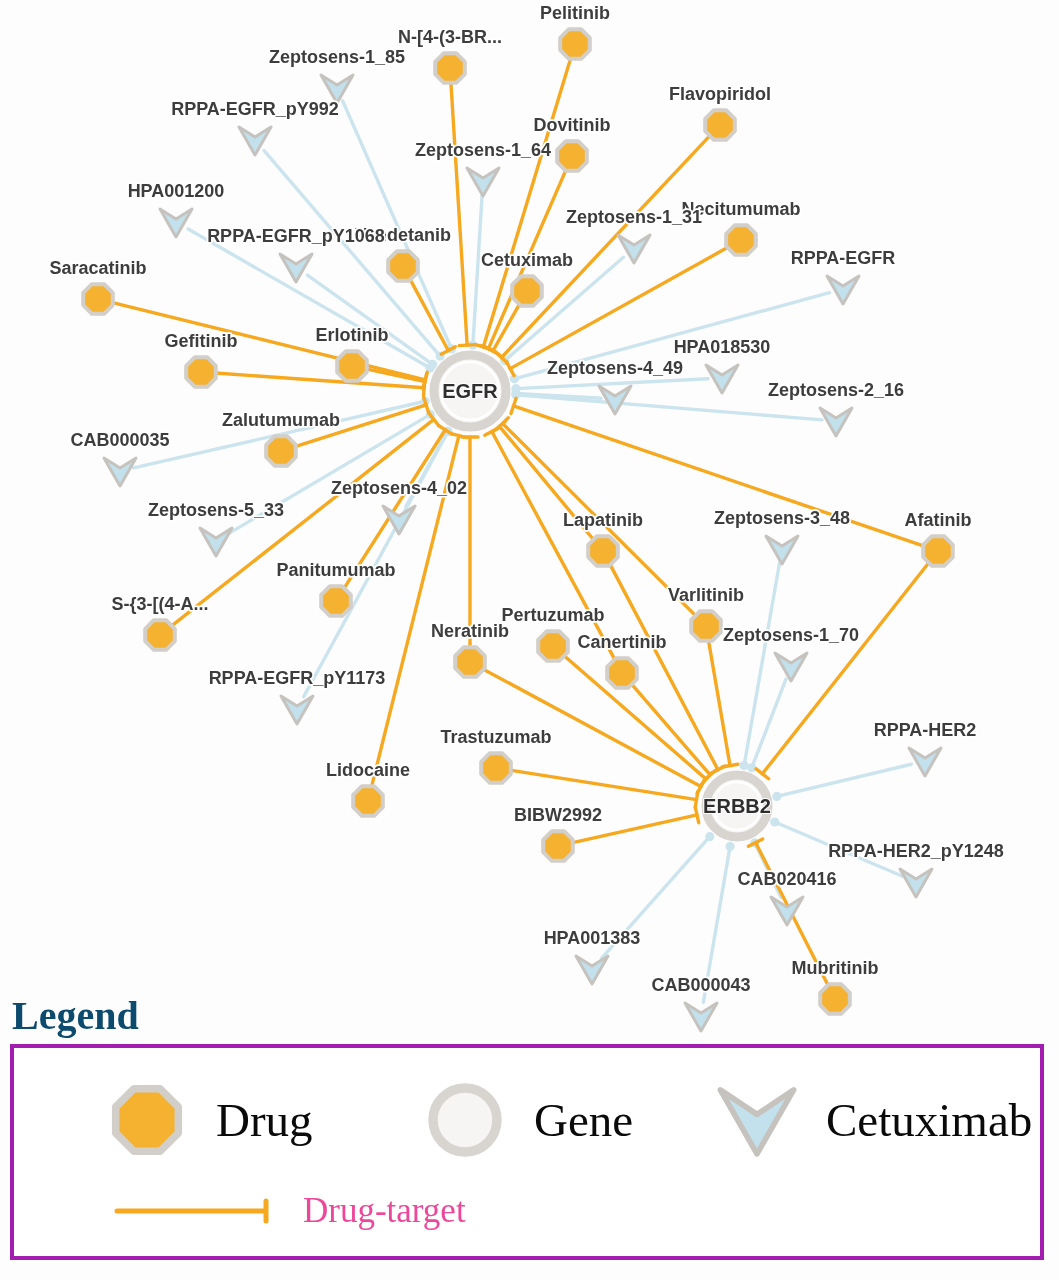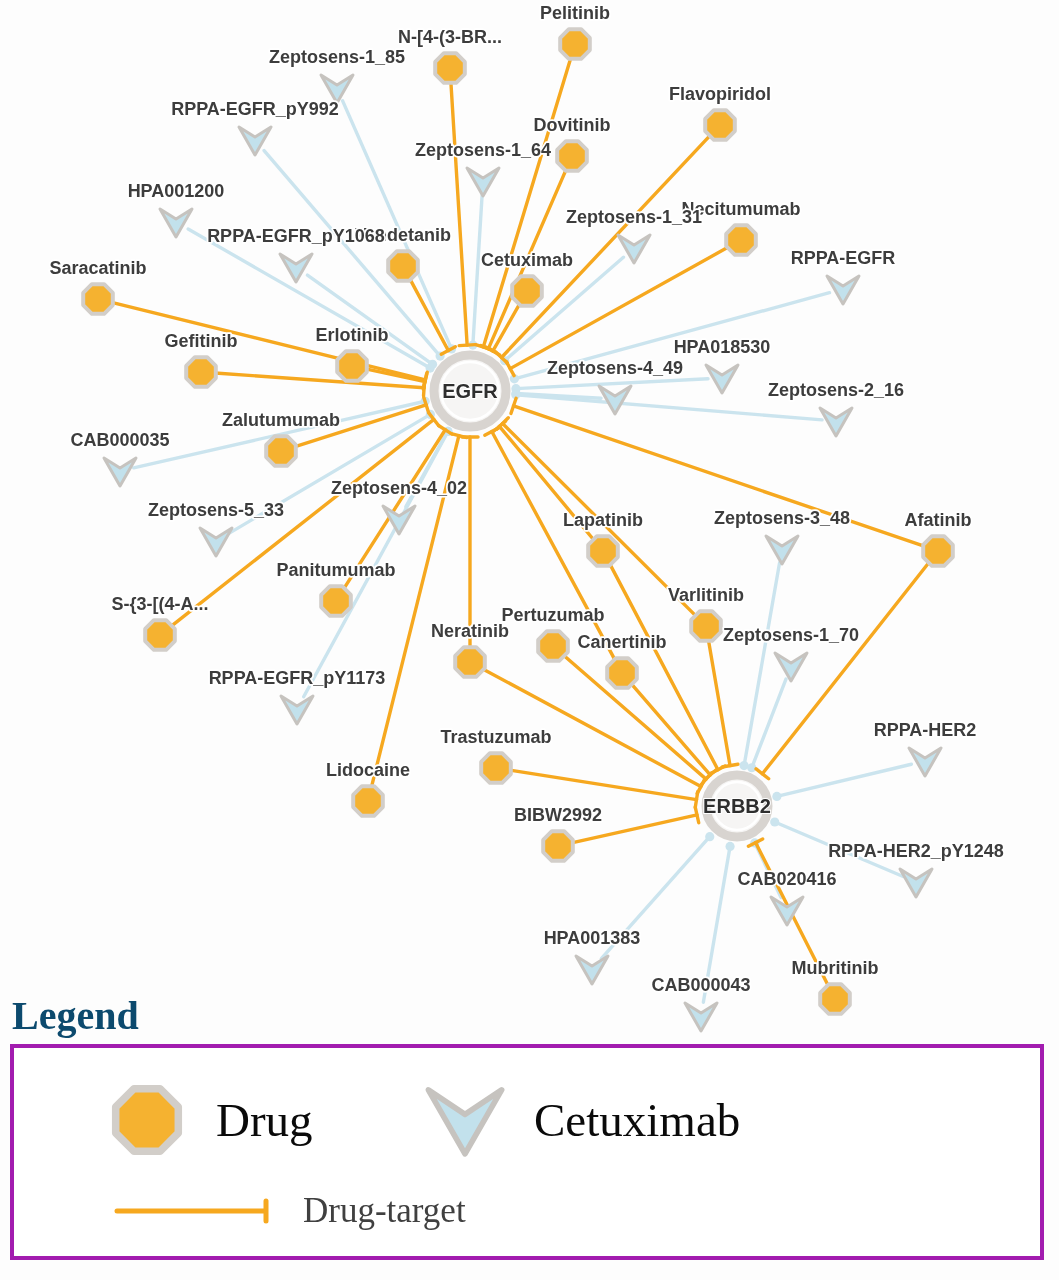--- a/index.html
+++ b/index.html
@@ -31,21 +31,21 @@
   }
   .l-row { display:flex; align-items:center; }
   .l-row.nodes { padding-left:86px; }
   .l-item { display:flex; align-items:center; gap:22px; }
   .l-item.drug { width:318px; }
   .l-item.gene { width:292px; }
   .l-label { font-family:"Liberation Serif", serif; font-size:47px; color:#0A0A0A; }
   .l-row.edges { padding-left:100px; }
   .l-edge-item { display:flex; align-items:center; gap:14px; }
   .l-edge-item.first { width:458px; }
-  .l-edge-label { font-family:"Liberation Serif", serif; font-size:35px; color:#404040; }
+  .l-edge-label { font-family:"Liberation Serif", serif; font-size:35px; color:#ec4899; }
 </style>
 </head>
 <body>
 
 <div class="stage">
 
   <svg class="network" width="1059" height="1280" viewBox="0 0 1059 1280">
       <g>
         <g>
           <line x1="342.6269956996795" y1="100.8193962180669" x2="451.51129984391014" y2="348.8791267120659" stroke="#CBE4EE" stroke-width="3.4" stroke-linecap="round"></line>
@@ -439,20 +439,26 @@
   <div class="legend-title">Legend</div>
 
   <div class="legend-box">
     <div class="l-row nodes">
       <div class="l-item drug">
         <svg width="94" height="94" viewBox="0 0 100 100">
           <polygon points="83.3,63.8 63.8,83.3 36.2,83.3 16.7,63.8 16.7,36.2 36.2,16.7 63.8,16.7 83.3,36.2" stroke-width="8" stroke-linejoin="round" fill="#F5B230" stroke="#D2CEC9"></polygon>
         </svg>
         <span class="l-label">Drug</span>
       </div>
+      <div class="l-item gene">
+        <svg width="94" height="94" viewBox="0 0 100 100">
+          <circle cx="50" cy="50" r="34" stroke-width="10" fill="#F6F5F4" stroke="#D8D4D0"></circle>
+        </svg>
+        <span class="l-label">Gene</span>
+      </div>
       <div class="l-item antibody">
         <svg width="94" height="94" viewBox="0 0 100 100">
           <path d="M 11 18 L 50 86 L 89 18 L 50 44 Z" stroke-width="6" stroke-linejoin="round" fill="#C2E1EC" stroke="#C6C3BF"></path>
         </svg>
         <span class="l-label">Cetuximab</span>
       </div>
     </div>
     <div class="l-row edges">
       <div class="l-edge-item first">
         <svg width="175" height="26" viewBox="0 0 175 26">

